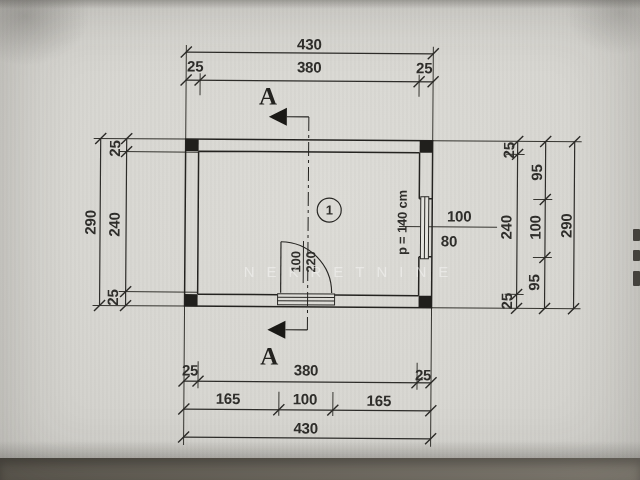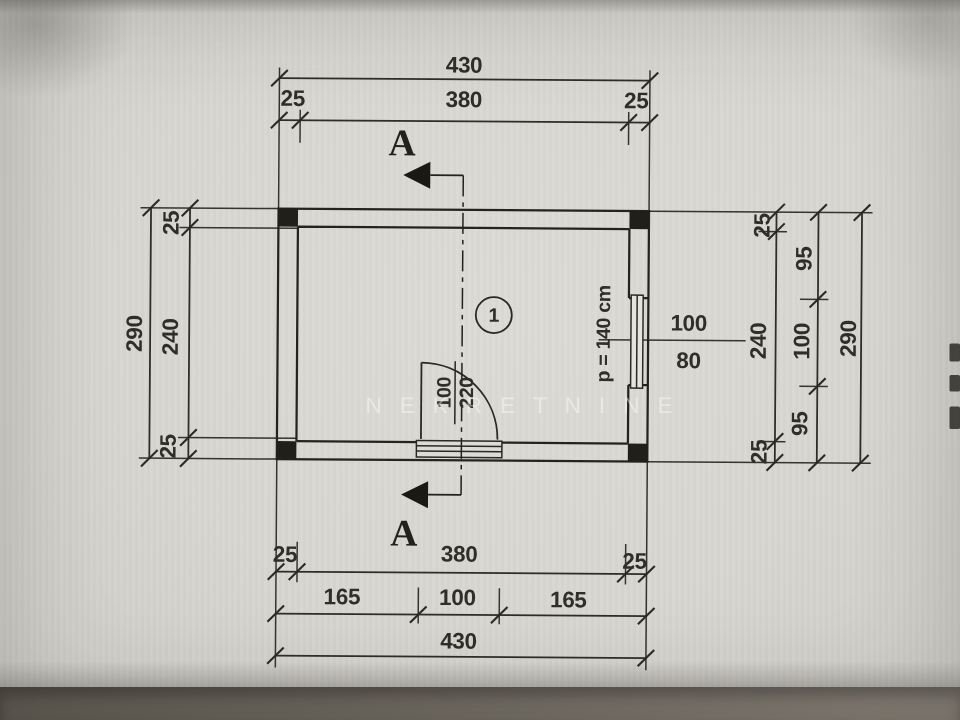--- a/index.html
+++ b/index.html
@@ -164,21 +164,21 @@
 
     <span class="lbl rot" style="left:90px;top:224px">290</span>
     <span class="lbl rot" style="left:114px;top:150px">25</span>
     <span class="lbl rot" style="left:114px;top:226px">240</span>
     <span class="lbl rot" style="left:113px;top:299px">25</span>
 
     <span class="lbl roomnum" style="left:329px;top:210px">1</span>
 
     <span class="lbl rot sm" style="left:402px;top:222px">p = 140 cm</span>
     <span class="lbl" style="left:459px;top:215px">100</span>
-    <span class="lbl" style="left:459px;top:240px">80</span>
+    <span class="lbl" style="left:449px;top:240px">80</span>
 
     <span class="lbl rot sm" style="left:296px;top:262px">100</span>
     <span class="lbl rot sm" style="left:311px;top:262px">220</span>
 
     <span class="lbl rot" style="left:508px;top:149px">25</span>
     <span class="lbl rot" style="left:506px;top:226px">240</span>
     <span class="lbl rot" style="left:507px;top:300px">25</span>
     <span class="lbl rot" style="left:536px;top:171px">95</span>
     <span class="lbl rot" style="left:535px;top:226px">100</span>
     <span class="lbl rot" style="left:534px;top:281px">95</span>

